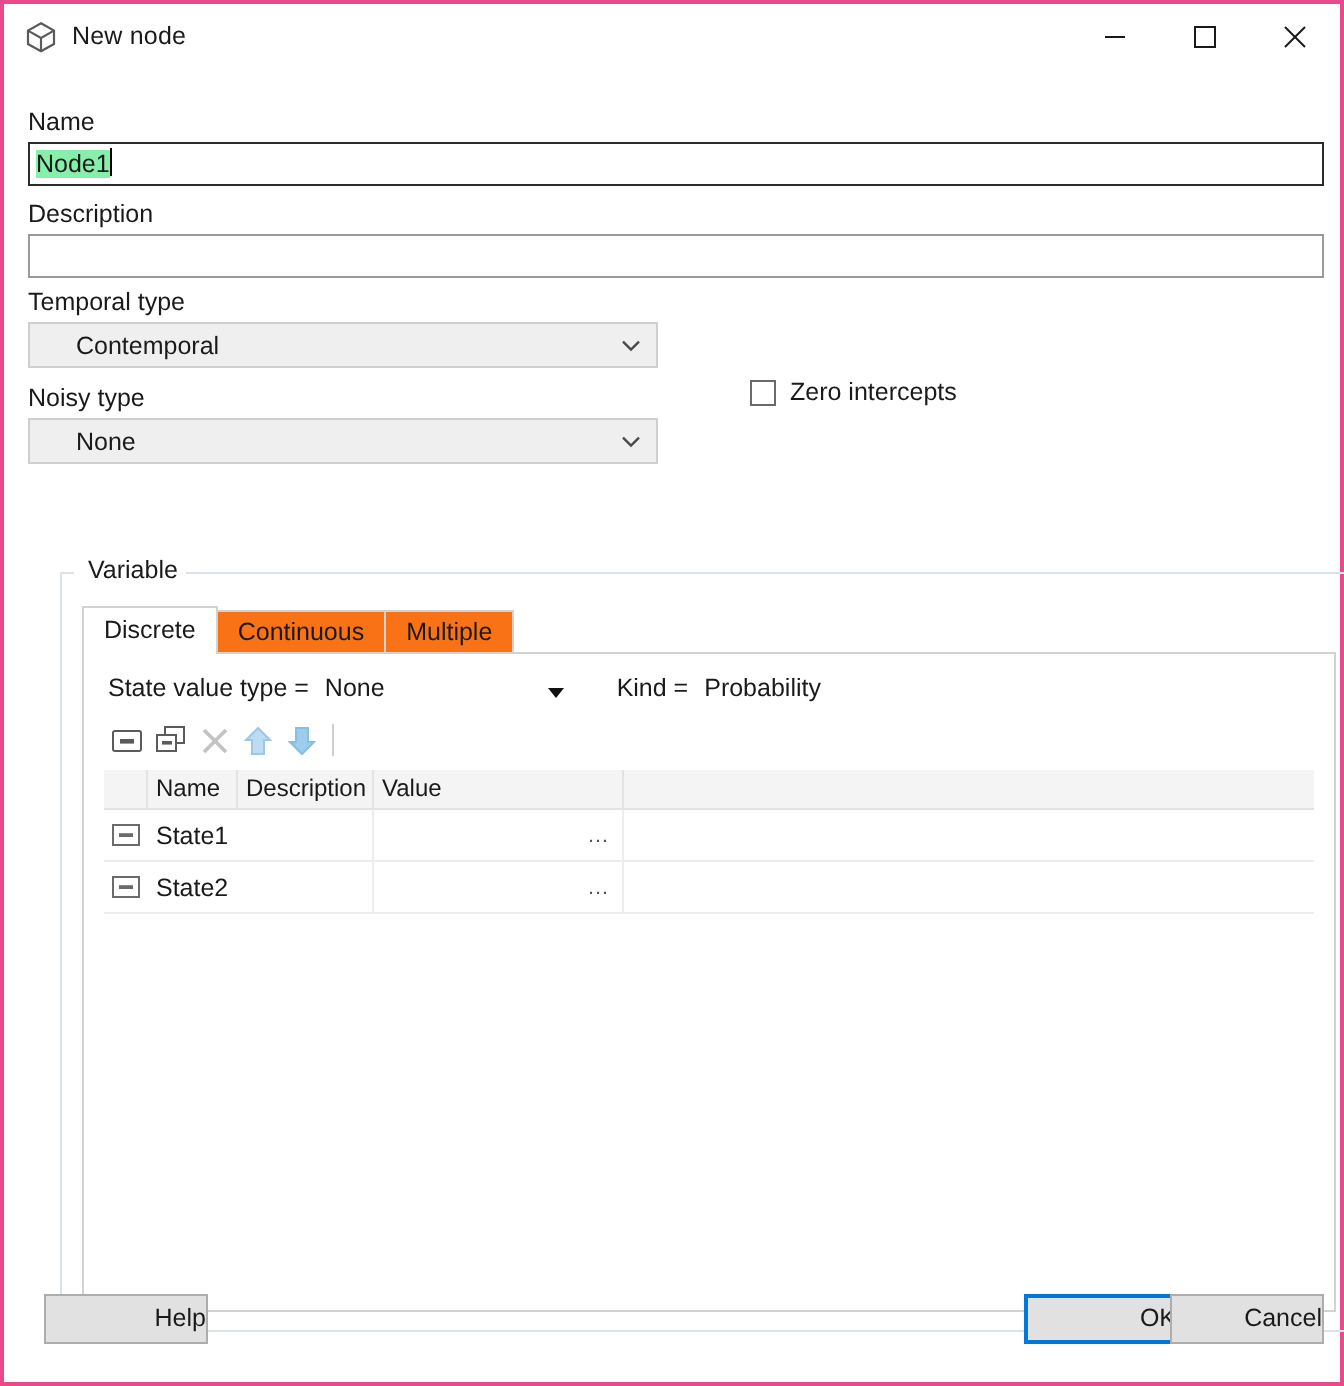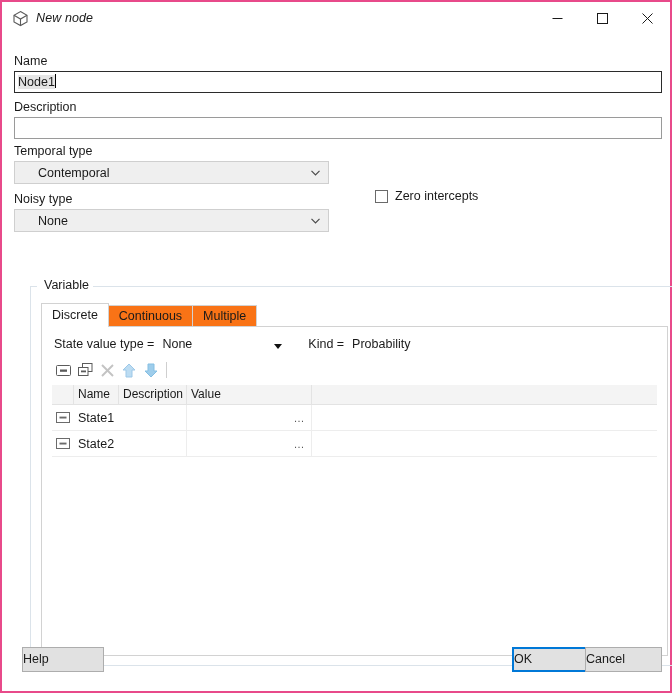--- a/index.html
+++ b/index.html
@@ -44,21 +44,20 @@
     margin-left: 9px;
     margin-right: 7px;
     display: flex;
     align-items: center;
     justify-content: center;
   }
   .title-text {
     font-size: 12.5px;
     color: #1a1a1a;
     letter-spacing: 0.1px;
-    font-style: italic;
   }
   .win-buttons {
     position: absolute;
     right: 0;
     top: 0;
     height: 32px;
     display: flex;
   }
   .win-btn {
     width: 45px;
@@ -76,21 +75,21 @@
     padding: 0 12px;
     box-sizing: border-box;
   }
 
   .field-label {
     font-size: 12.5px;
     color: #1a1a1a;
     margin-bottom: 3px;
   }
   .sel-text {
-    background: #e5e5e5;
+    background: #86efac;
     color: #1a1a1a;
   }
   .caret {
     display: inline-block;
     width: 1px;
     height: 14px;
     background: #000;
     vertical-align: -2px;
   }
   .input-fake {
@@ -339,21 +338,21 @@
   }
   .btn {
     position: absolute;
     box-sizing: border-box;
     height: 25px;
     background: #e1e1e1;
     border: 1px solid #adadad;
     font-family: "Liberation Sans", sans-serif;
     font-size: 12.5px;
     color: #1a1a1a;
-    text-align: left;
+    text-align: right;
     line-height: 23px;
     cursor: default;
   }
   .btn.default {
     border: 2px solid #0078d7;
     line-height: 21px;
   }
   .helpbtn { left: 20px; top: 12px; width: 82px; }
   .okbtn   { right: 80px; top: 12px; width: 78px; }
   .cancelbtn { right: 8px; top: 12px; width: 77px; }

